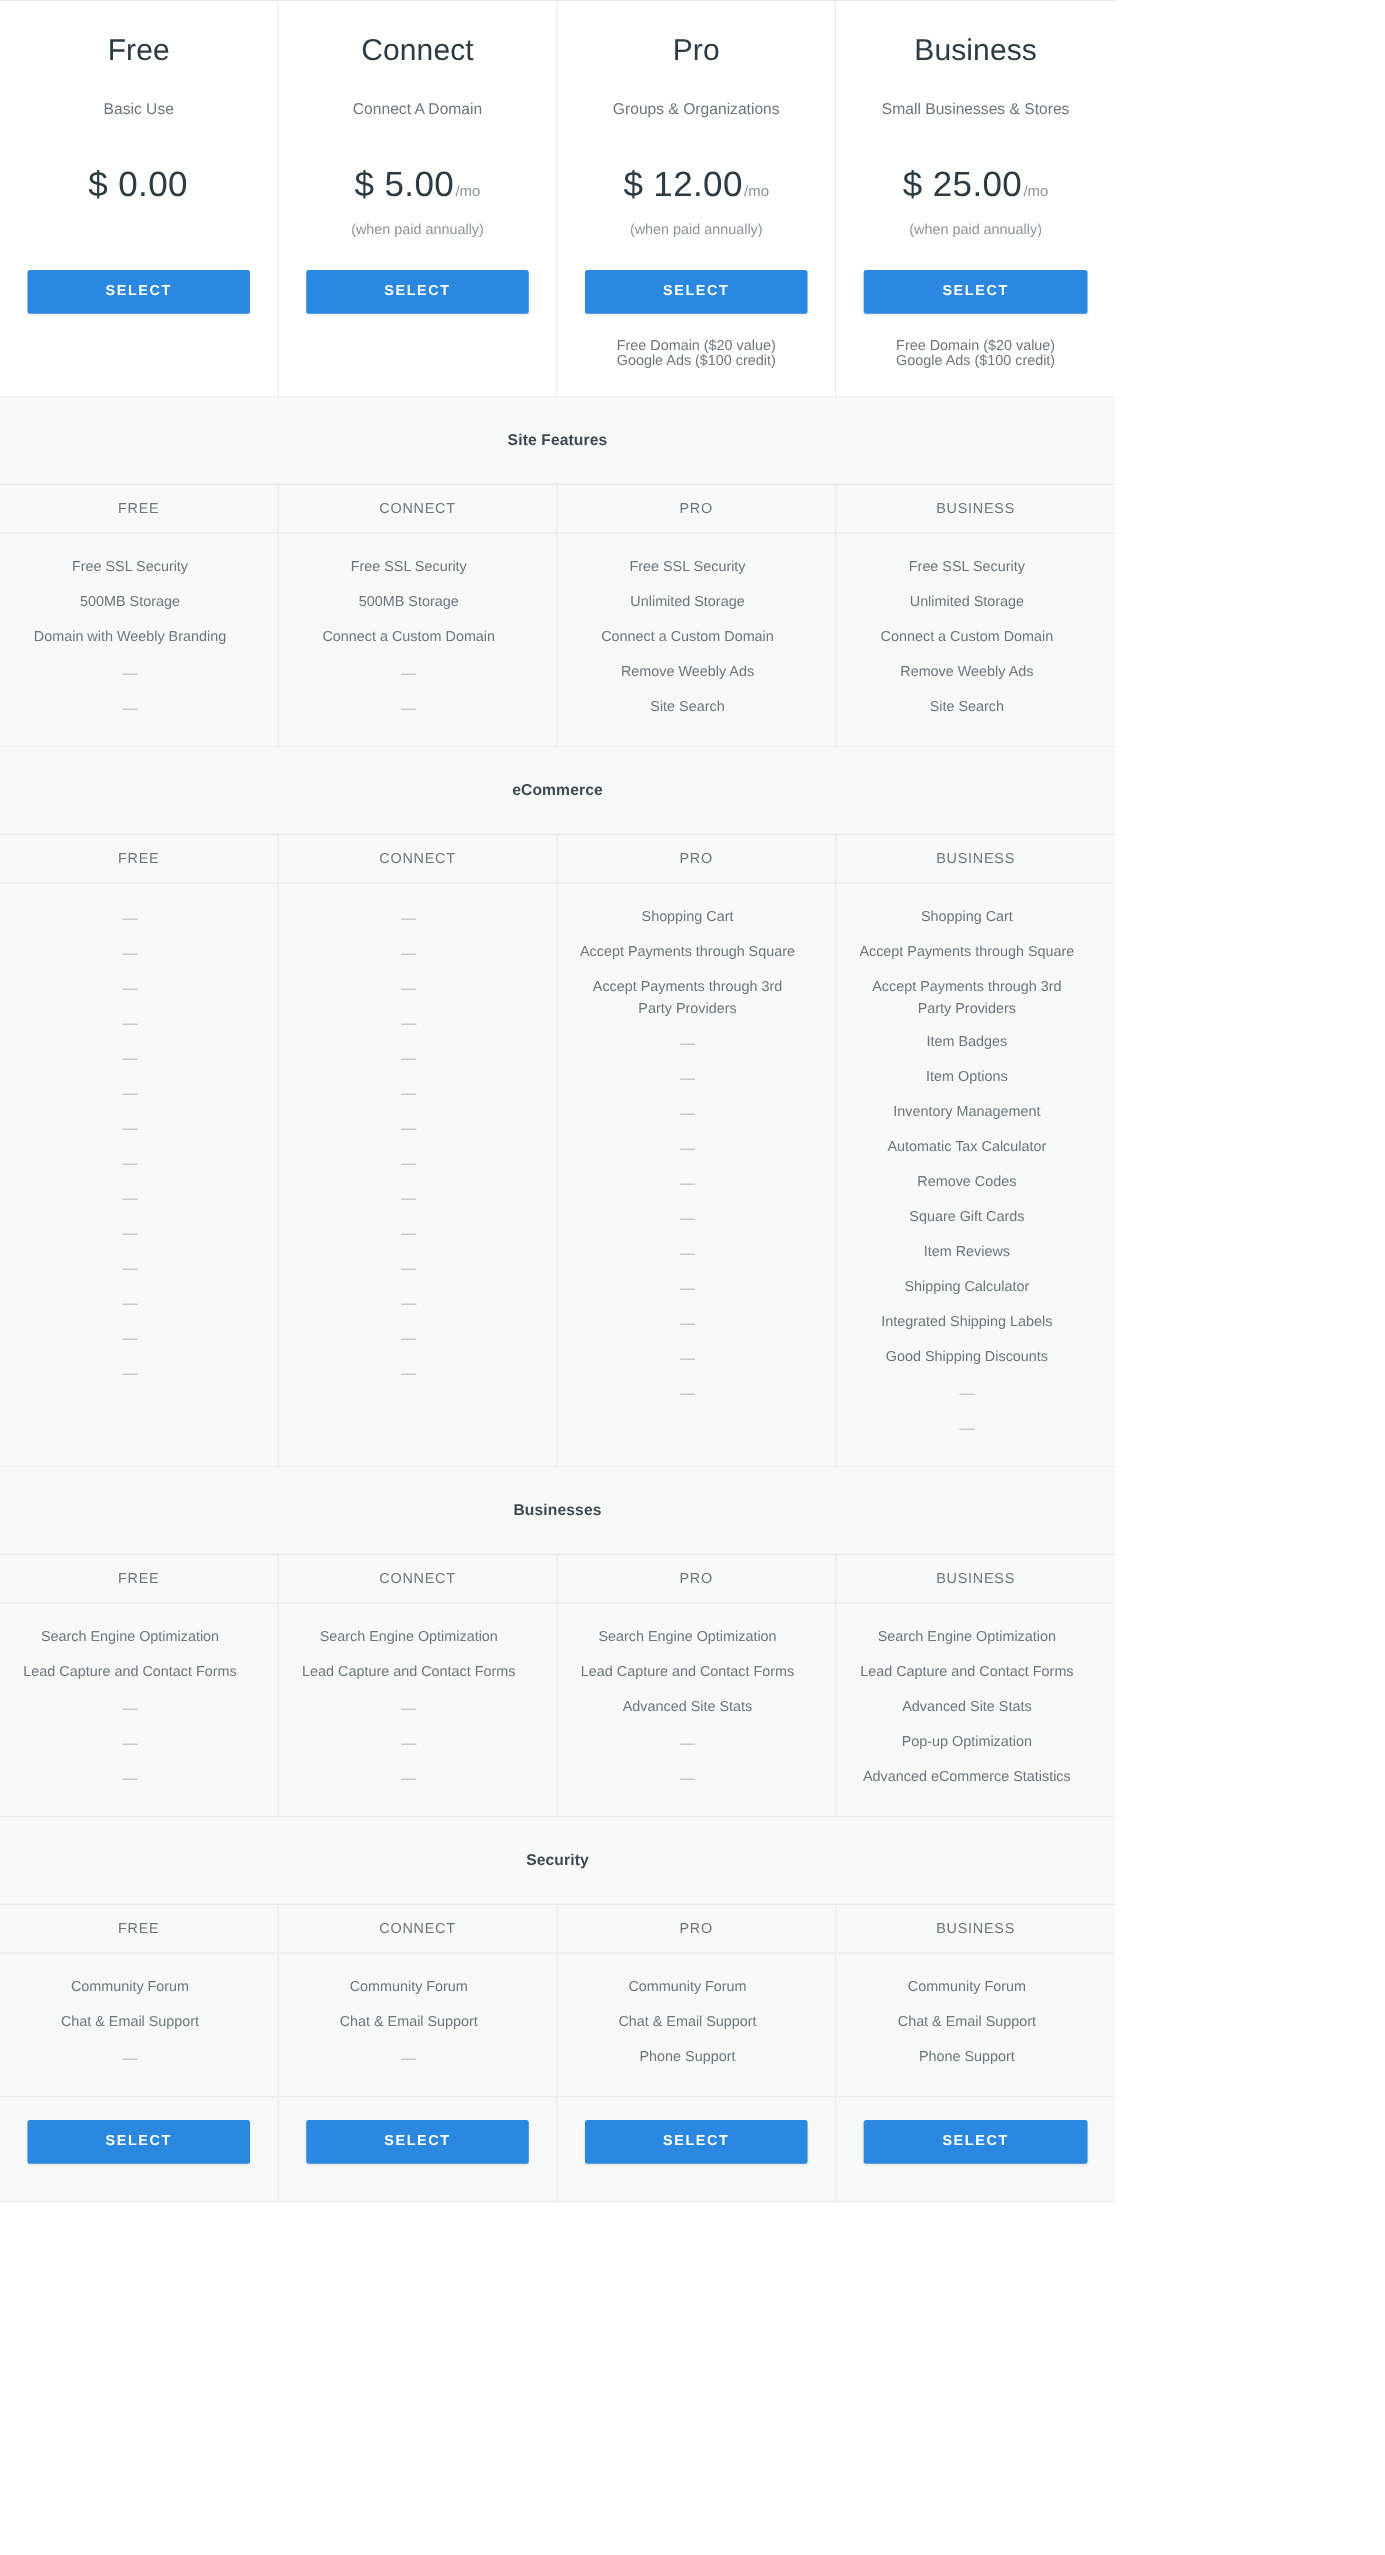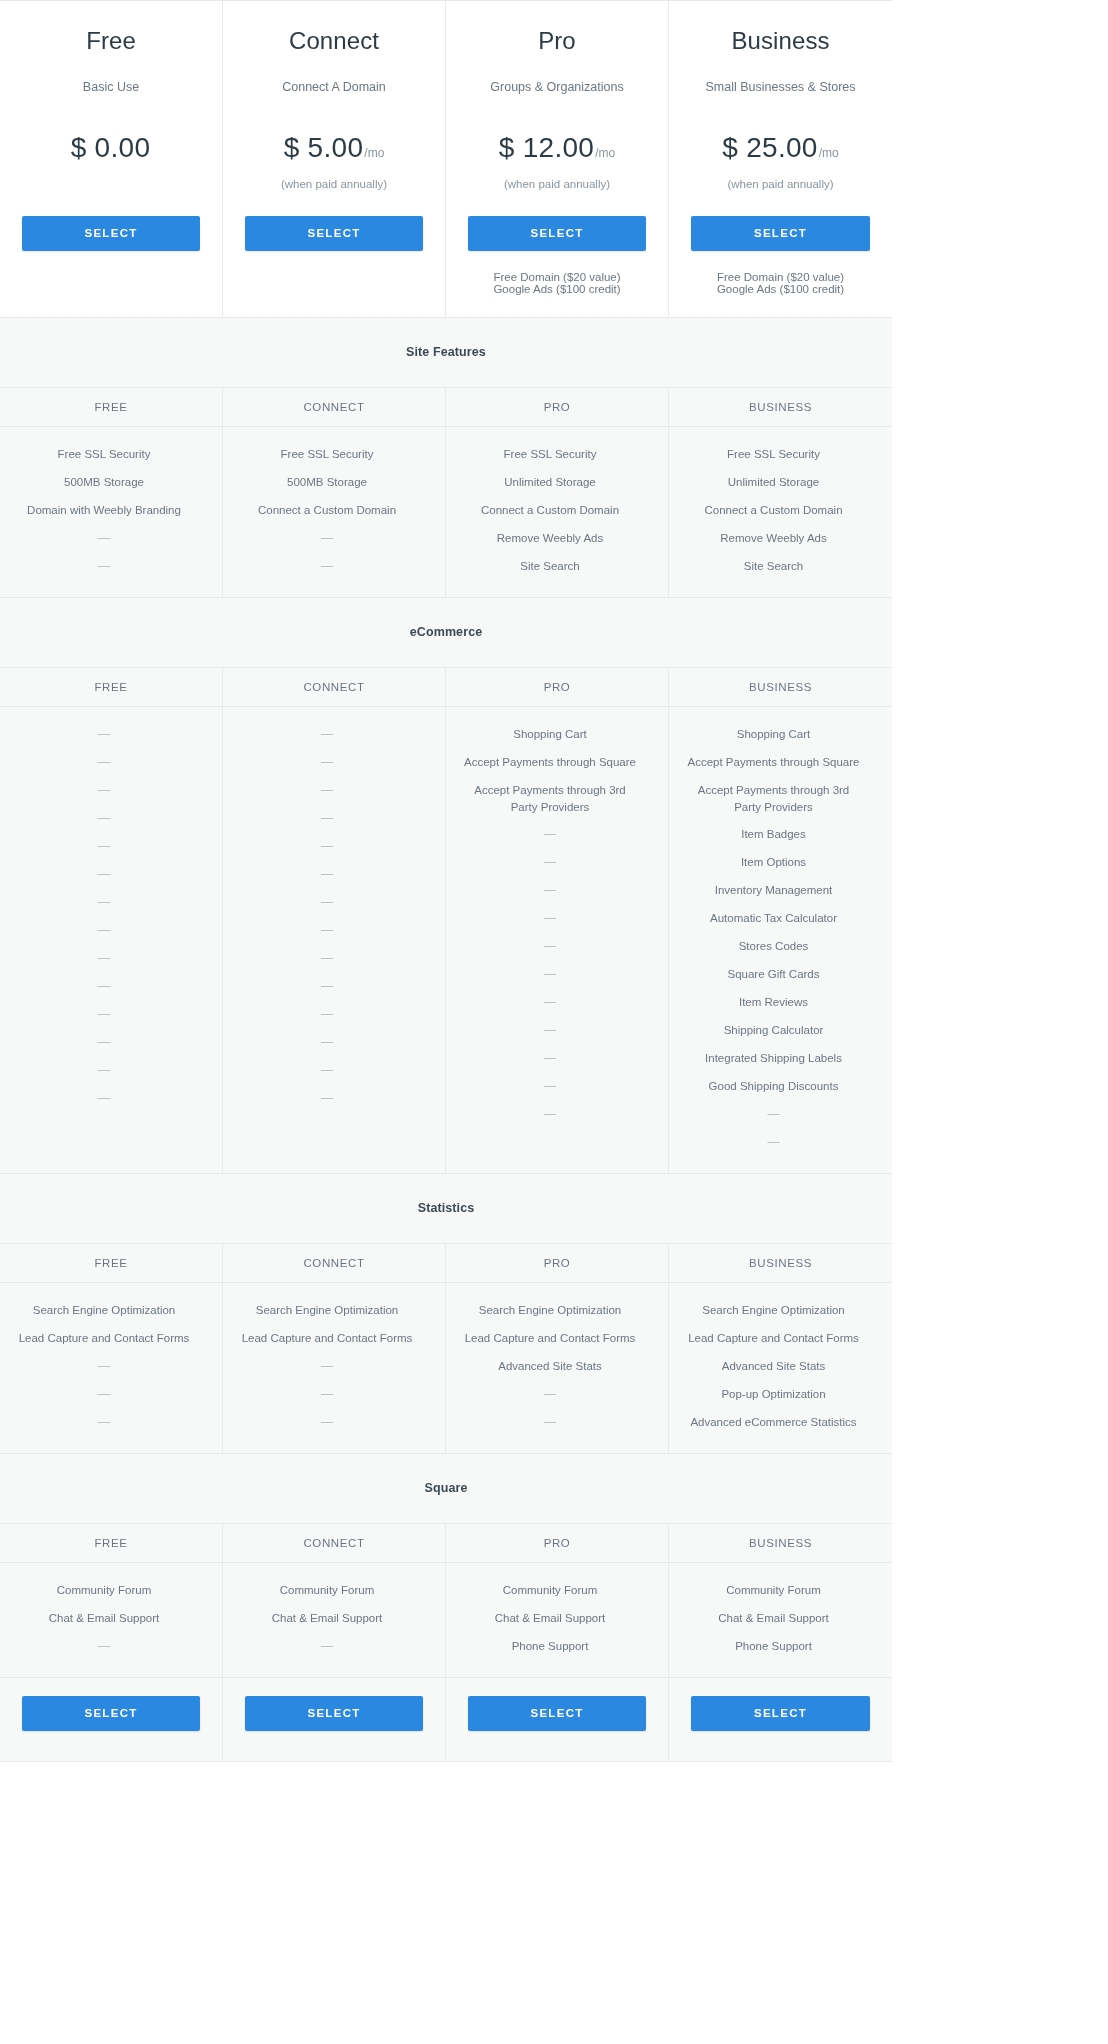--- a/index.html
+++ b/index.html
@@ -326,32 +326,32 @@
           <div class="feature-cell dash">—</div>
         </div>
         <div class="feature-col">
           <div class="feature-cell">Shopping Cart</div>
           <div class="feature-cell">Accept Payments through Square</div>
           <div class="feature-cell tall">Accept Payments through 3rd Party Providers</div>
           <div class="feature-cell">Item Badges</div>
           <div class="feature-cell">Item Options</div>
           <div class="feature-cell">Inventory Management</div>
           <div class="feature-cell">Automatic Tax Calculator</div>
-          <div class="feature-cell">Stores Codes</div>
+          <div class="feature-cell">Remove Codes</div>
           <div class="feature-cell">Square Gift Cards</div>
           <div class="feature-cell">Item Reviews</div>
           <div class="feature-cell">Shipping Calculator</div>
           <div class="feature-cell">Integrated Shipping Labels</div>
           <div class="feature-cell">Good Shipping Discounts</div>
           <div class="feature-cell dash">—</div>
           <div class="feature-cell dash">—</div>
         </div>
       </div>
       <div class="section-title-row">
-        <div class="section-title">Statistics</div>
+        <div class="section-title">Businesses</div>
       </div>
       <div class="col-head-row">
         <div class="col-head">FREE</div>
         <div class="col-head">CONNECT</div>
         <div class="col-head">PRO</div>
         <div class="col-head">BUSINESS</div>
       </div>
       <div class="feature-grid">
         <div class="feature-col">
           <div class="feature-cell">Search Engine Optimization</div>
@@ -376,21 +376,21 @@
         </div>
         <div class="feature-col">
           <div class="feature-cell">Search Engine Optimization</div>
           <div class="feature-cell">Lead Capture and Contact Forms</div>
           <div class="feature-cell">Advanced Site Stats</div>
           <div class="feature-cell">Pop-up Optimization</div>
           <div class="feature-cell">Advanced eCommerce Statistics</div>
         </div>
       </div>
       <div class="section-title-row">
-        <div class="section-title">Square</div>
+        <div class="section-title">Security</div>
       </div>
       <div class="col-head-row">
         <div class="col-head">FREE</div>
         <div class="col-head">CONNECT</div>
         <div class="col-head">PRO</div>
         <div class="col-head">BUSINESS</div>
       </div>
       <div class="feature-grid">
         <div class="feature-col">
           <div class="feature-cell">Community Forum</div>

